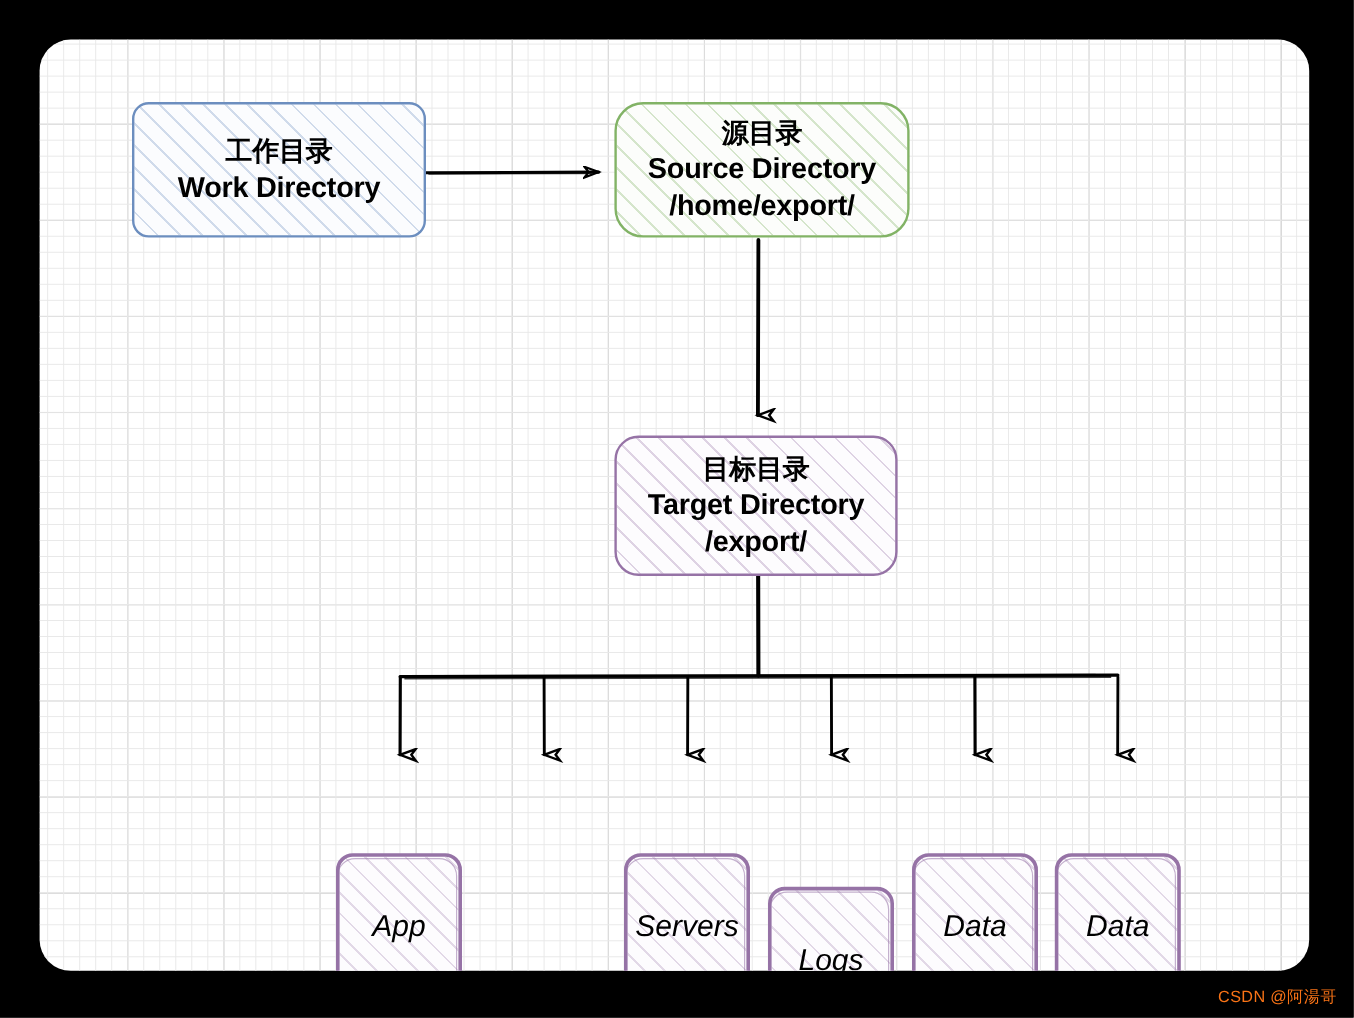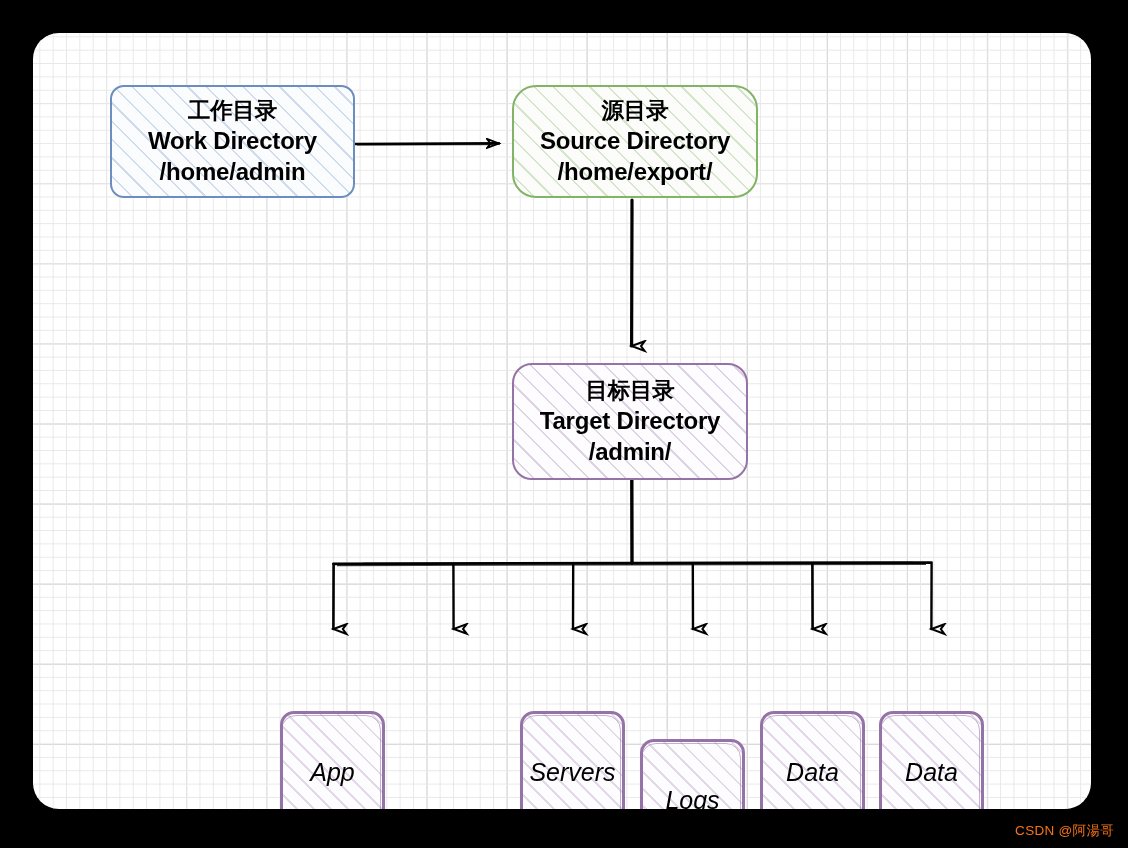--- a/index.html
+++ b/index.html
@@ -205,33 +205,32 @@
       <path d="M540.2,531 L540.0,596" stroke="#000000" stroke-width="2.4" fill="none" stroke-linecap="round" marker-end="url(#openArrowDown)"></path>
       <path d="M659.8,531 L660.0,596" stroke="#000000" stroke-width="2.4" fill="none" stroke-linecap="round" marker-end="url(#openArrowDown)"></path>
       <path d="M779.4,531 L779.6,596" stroke="#000000" stroke-width="2.6" fill="none" stroke-linecap="round" marker-end="url(#openArrowDown)"></path>
       <path d="M898.6,531 L898.4,596" stroke="#000000" stroke-width="2.4" fill="none" stroke-linecap="round" marker-end="url(#openArrowDown)"></path>
     </g>
   </svg>
 
   <div class="node top blue" style="left:77px; top:52px; width:245px; height:113px;">
     <span class="line cn">工作目录</span>
     <span class="line">Work Directory</span>
-    <span class="line">/home/admin</span>
   </div>
 
   <div class="node top green" style="left:479px; top:52px; width:246px; height:113px;">
     <span class="line cn">源目录</span>
     <span class="line">Source Directory</span>
     <span class="line">/home/export/</span>
   </div>
 
   <div class="node top purple" style="left:479px; top:330px; width:236px; height:117px;">
     <span class="line cn">目标目录</span>
     <span class="line">Target Directory</span>
-    <span class="line">/admin/</span>
+    <span class="line">/export/</span>
   </div>
 
   <div class="leaf" style="left:247px;">
     <span class="leaf-label">App</span>
   </div>
   <div class="leaf" style="left:487px;">
     <span class="leaf-label">Servers</span>
   </div>
   <div class="leaf" style="left:607px;margin-top:28px;">
     <span class="leaf-label">Logs</span>

